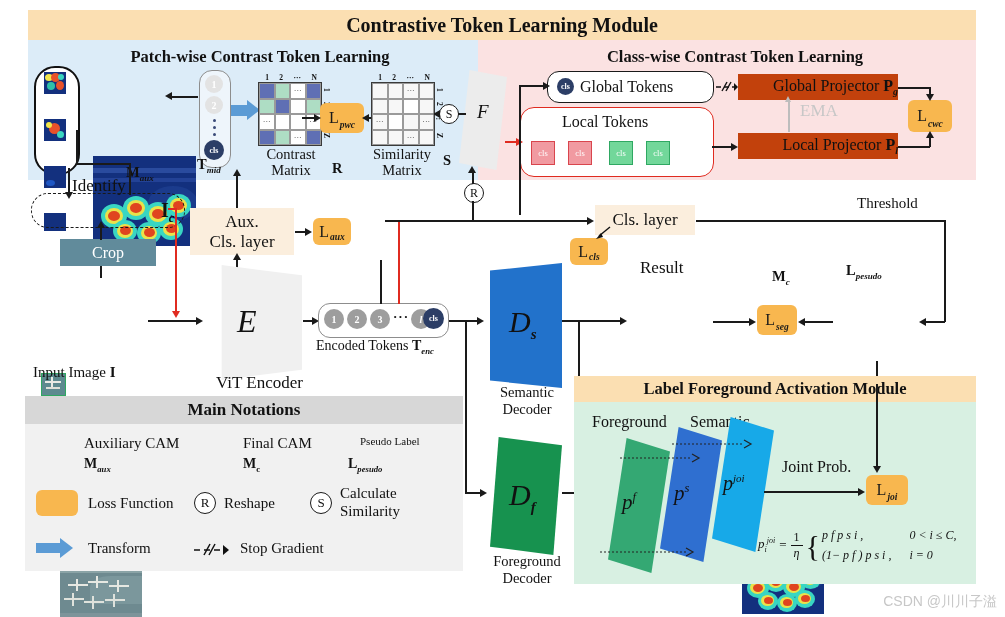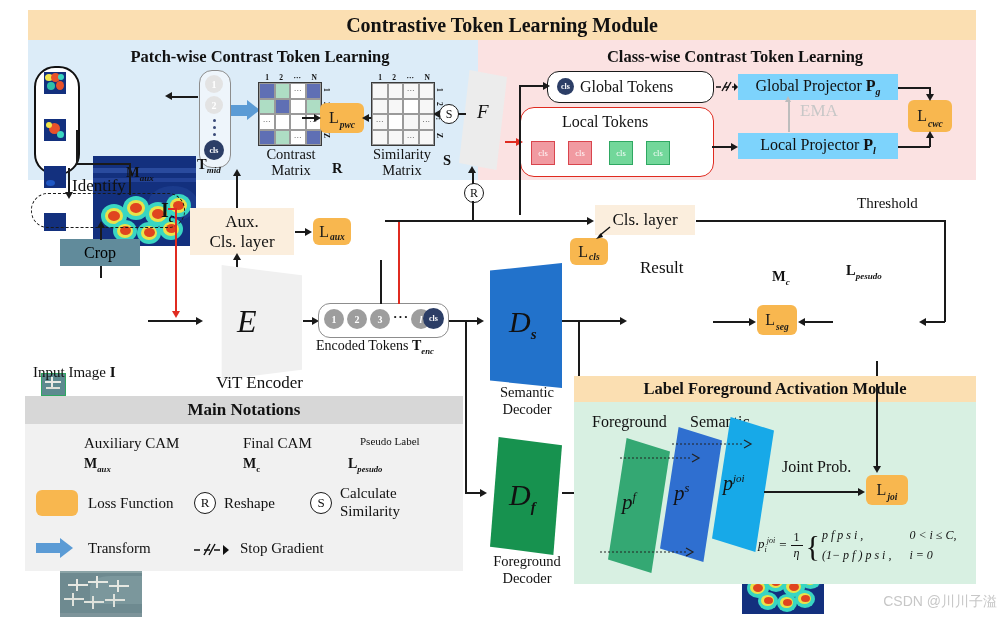--- a/index.html
+++ b/index.html
@@ -94,32 +94,32 @@
   #notations{left:25px;top:396px;width:438px;height:175px;background:#f1f1f1;}
   #notations-title{left:25px;top:396px;width:438px;height:28px;background:#d7d7d7;
                    font-weight:bold;font-size:17px;}
 
   
   #lfa{left:574px;top:376px;width:402px;height:208px;background:#d8f0e2;}
   #lfa-title{left:574px;top:376px;width:402px;height:26px;background:#fbdfb2;
              font-weight:bold;font-size:16.5px;}
 
   
-  #crop-btn{left:60px;top:239px;width:80px;height:27px;background:#618b9b;
-            color:#000000;font-size:16px;}
+  #crop-btn{left:60px;top:239px;width:96px;height:27px;background:#618b9b;
+            color:#ffffff;font-size:16px;}
   #ident-ellipse{left:31px;top:193px;width:152px;height:33px;border:1.8px dashed #1a1a1a;
                  border-radius:17px;}
   #aux-box{left:190px;top:208px;width:104px;height:47px;background:#fbeedd;}
   #cls-layer-box{left:595px;top:205px;width:100px;height:30px;background:#fbeedd;}
 
   
   .rbox{border:1.8px solid #1a1a1a;border-radius:12px;background:#fff;}
   #global-tok{left:547px;top:71px;width:165px;height:30px;}
   #local-tok{left:520px;top:107px;width:192px;height:68px;border-color:#e02b20;border-radius:14px;}
-  .projbox{background:#7dd3fc;display:flex;align-items:center;justify-content:center;}
+  .projbox{background:#c2410c;display:flex;align-items:center;justify-content:flex-end;}
   #gproj{left:738px;top:74px;width:160px;height:26px;}
   #lproj{left:738px;top:133px;width:160px;height:26px;}
   .clsq{width:22px;height:22px;display:flex;align-items:center;justify-content:center;
         font-size:8.5px;color:#fff;}
 
   
   .cam{position:relative;overflow:hidden;background:#13307e;}
   .cam .blob{position:absolute;border-radius:50%;}
   .pl{position:absolute;background:#f07d1e;}
   .inimg{position:relative;overflow:hidden;background:#6e8a90;}

